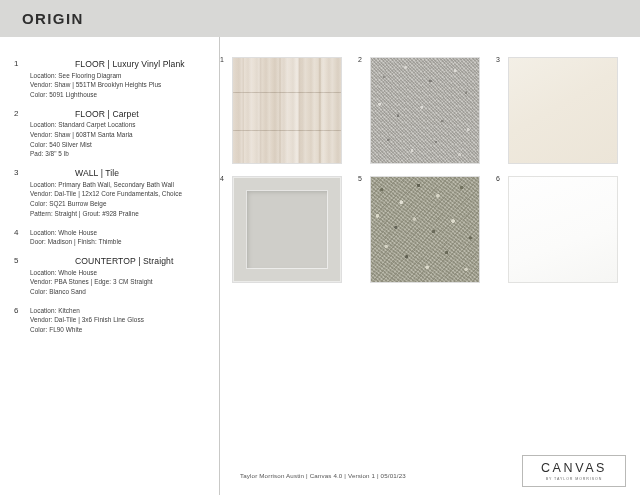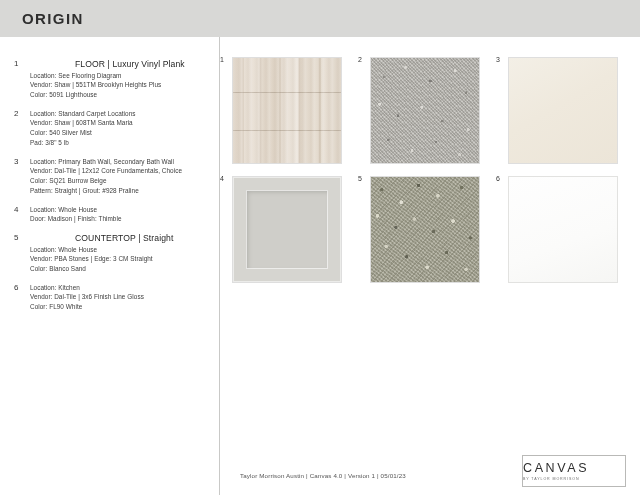--- a/index.html
+++ b/index.html
@@ -225,20 +225,21 @@
     color: #555;
     letter-spacing: 0.15px;
   }
   .canvas-logo {
     position: absolute;
     right: 14px; top: 455px;
     width: 104px; height: 32px;
     border: 1px solid #b9b9b7;
     display: flex;
     flex-direction: column;
+    align-items: center;
     justify-content: center;
     background: #fff;
   }
   .canvas-logo .c-word {
     font-size: 12.5px;
     letter-spacing: 2.6px;
     color: #2f2f2f;
   }
   .canvas-logo .c-sub {
     font-size: 3.6px;
@@ -261,28 +262,30 @@
     <div class="entry">
       <span class="num">1</span>
       <div class="title">FLOOR | Luxury Vinyl Plank</div>
       <div class="line">Location: See Flooring Diagram</div>
       <div class="line">Vendor: Shaw | 551TM Brooklyn Heights Plus</div>
       <div class="line">Color: 5091 Lighthouse</div>
     </div>
 
     <div class="entry">
       <span class="num">2</span>
+      <div class="title">FLOOR | Carpet</div>
       <div class="line">Location: Standard Carpet Locations</div>
       <div class="line">Vendor: Shaw | 608TM Santa Maria</div>
       <div class="line">Color: 540 Silver Mist</div>
       <div class="line">Pad: 3/8" 5 lb</div>
     </div>
 
     <div class="entry">
       <span class="num">3</span>
+      <div class="title">WALL | Tile</div>
       <div class="line">Location: Primary Bath Wall, Secondary Bath Wall</div>
       <div class="line">Vendor: Dal-Tile | 12x12 Core Fundamentals, Choice</div>
       <div class="line">Color: SQ21 Burrow Beige</div>
       <div class="line">Pattern: Straight | Grout: #928 Praline</div>
     </div>
 
     <div class="entry">
       <span class="num">4</span>
       <div class="line">Location: Whole House</div>
       <div class="line">Door: Madison | Finish: Thimble</div>

